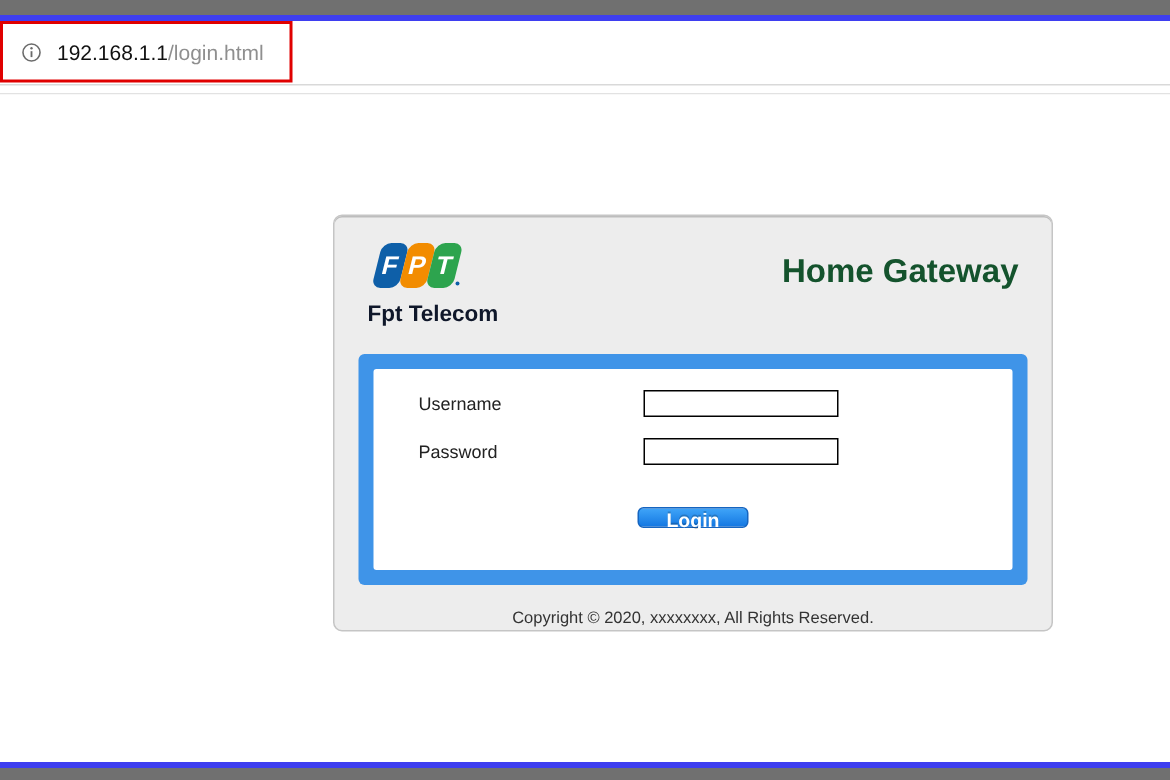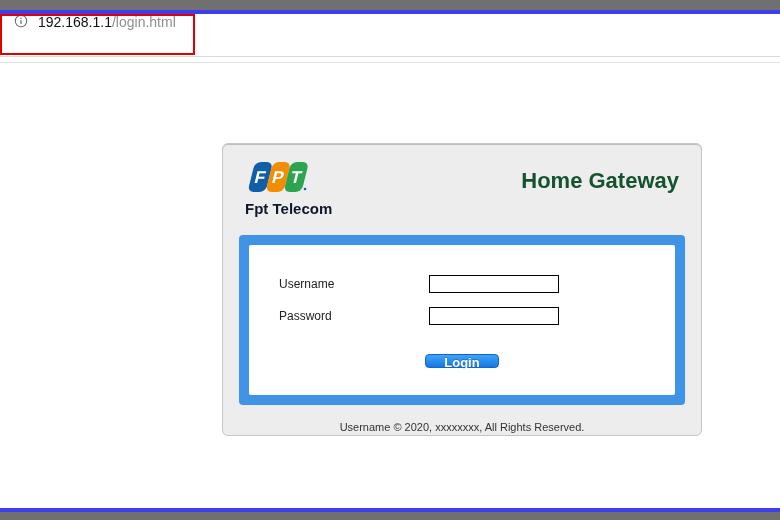--- a/index.html
+++ b/index.html
@@ -1,34 +1,34 @@
 <!DOCTYPE html>
 <html><head>
 <meta charset="utf-8">
 <style>
   * { box-sizing: border-box; margin: 0; padding: 0; }
   html, body { width: 780px; height: 520px; font-family: Arial, sans-serif; background: #fff; }
   .outer { width: 780px; height: 520px; position: relative; background: #fff; }
   .topbar-gray { height: 14px; background: #707070; border-bottom: 4px solid #3e3ef0; }
   .addrbar-wrap { height: 46px; background: #fff; position: relative; }
-  .addrbar { position: absolute; left: 0; top: 0px; height: 43px; width: 100%; border-bottom: 1px solid #d9d9d9; padding-left: 10px; display: flex; align-items: flex-start; }
+  .addrbar { position: absolute; left: 0; top: 0px; height: 43px; width: 100%; border-bottom: 1px solid #d9d9d9; padding-left: 10px; display: flex; align-items: center; }
   .addrbar .highlight { position: absolute; left: 0; top: 0; width: 195px; height: 41px; border: 2px solid #e00000; pointer-events: none; }
   .info-icon { width: 14px; height: 14px; display: flex; align-items: center; justify-content: center; margin-right: 10px; margin-left: 4px; }
   .url-text { font-size: 14px; color: #111; }
   .url-text .gray { color: #8f8f8f; }
   .hairline { height: 1px; background: #e2e2e2; margin-top: 2px; }
   .page-body { position: relative; height: calc(520px - 14px - 46px - 1px - 12px); background: #fff; }
   .login-panel { position: absolute; left: 222px; top: 80px; width: 480px; background: #ededed; border: 1px solid #c5c5c5; border-radius: 6px; box-shadow: 0 1px 0 #bdbdbd inset; }
   .login-head { display: flex; justify-content: space-between; align-items: flex-start; padding: 18px 22px 10px 22px; }
   .logo-col { display: flex; flex-direction: column; }
   .logo-svg { width: 64px; height: 30px; }
   .brand-sub { color: #0f172a; font-weight: bold; font-size: 15px; margin-top: 4px; }
   .gw-title { color: #14532d; font-size: 22px; font-weight: bold; margin-top: 6px; }
   .login-box-outer { margin: 8px 16px 16px 16px; background: #3f94e8; border-radius: 4px; padding: 10px; }
-  .login-box-inner { background: #fff; border-radius: 2px; padding: 30px 30px 24px 30px; }
+  .login-box-inner { background: #fff; border-radius: 2px; padding: 14px 30px 24px 30px; }
   .field-row { display: flex; align-items: center; margin-bottom: 14px; }
   .field-label { width: 150px; font-size: 12px; color: #222; }
   .field-input { width: 130px; height: 18px; border: 1px solid #000; font-size: 12px; padding: 1px 2px; }
   .btn-row { text-align: center; margin-top: 28px; }
   .login-btn { width: 74px; height: 14px; border: 1px solid #1665c0; border-radius: 4px; background: linear-gradient(#3fa4f8,#1478e2); color: #fff; font-size: 13px; font-weight: bold; cursor: pointer; text-shadow: 0 -1px 0 rgba(0,0,0,0.2); }
   .copyright { text-align: center; font-size: 11px; color: #333; margin-top: 10px; padding-bottom: 2px; }
   .bottombar { position: absolute; left: 0; bottom: 0; width: 780px; height: 12px; background: #707070; border-top: 4px solid #3e3ef0; }
 </style>
 </head>
 <body>
@@ -84,18 +84,18 @@
           <div class="field-row">
             <div class="field-label">Password</div>
             <input class="field-input" type="password" value="" style="">
           </div>
           <div class="btn-row">
             <button class="login-btn">Login</button>
           </div>
         </div>
       </div>
 
-      <div class="copyright">Username © 2020, xxxxxxxx, All Rights Reserved.</div>
+      <div class="copyright">Copyright © 2020, xxxxxxxx, All Rights Reserved.</div>
     </div>
   </div>
 
   <div class="bottombar"></div>
 </div>
 
 </body></html>

